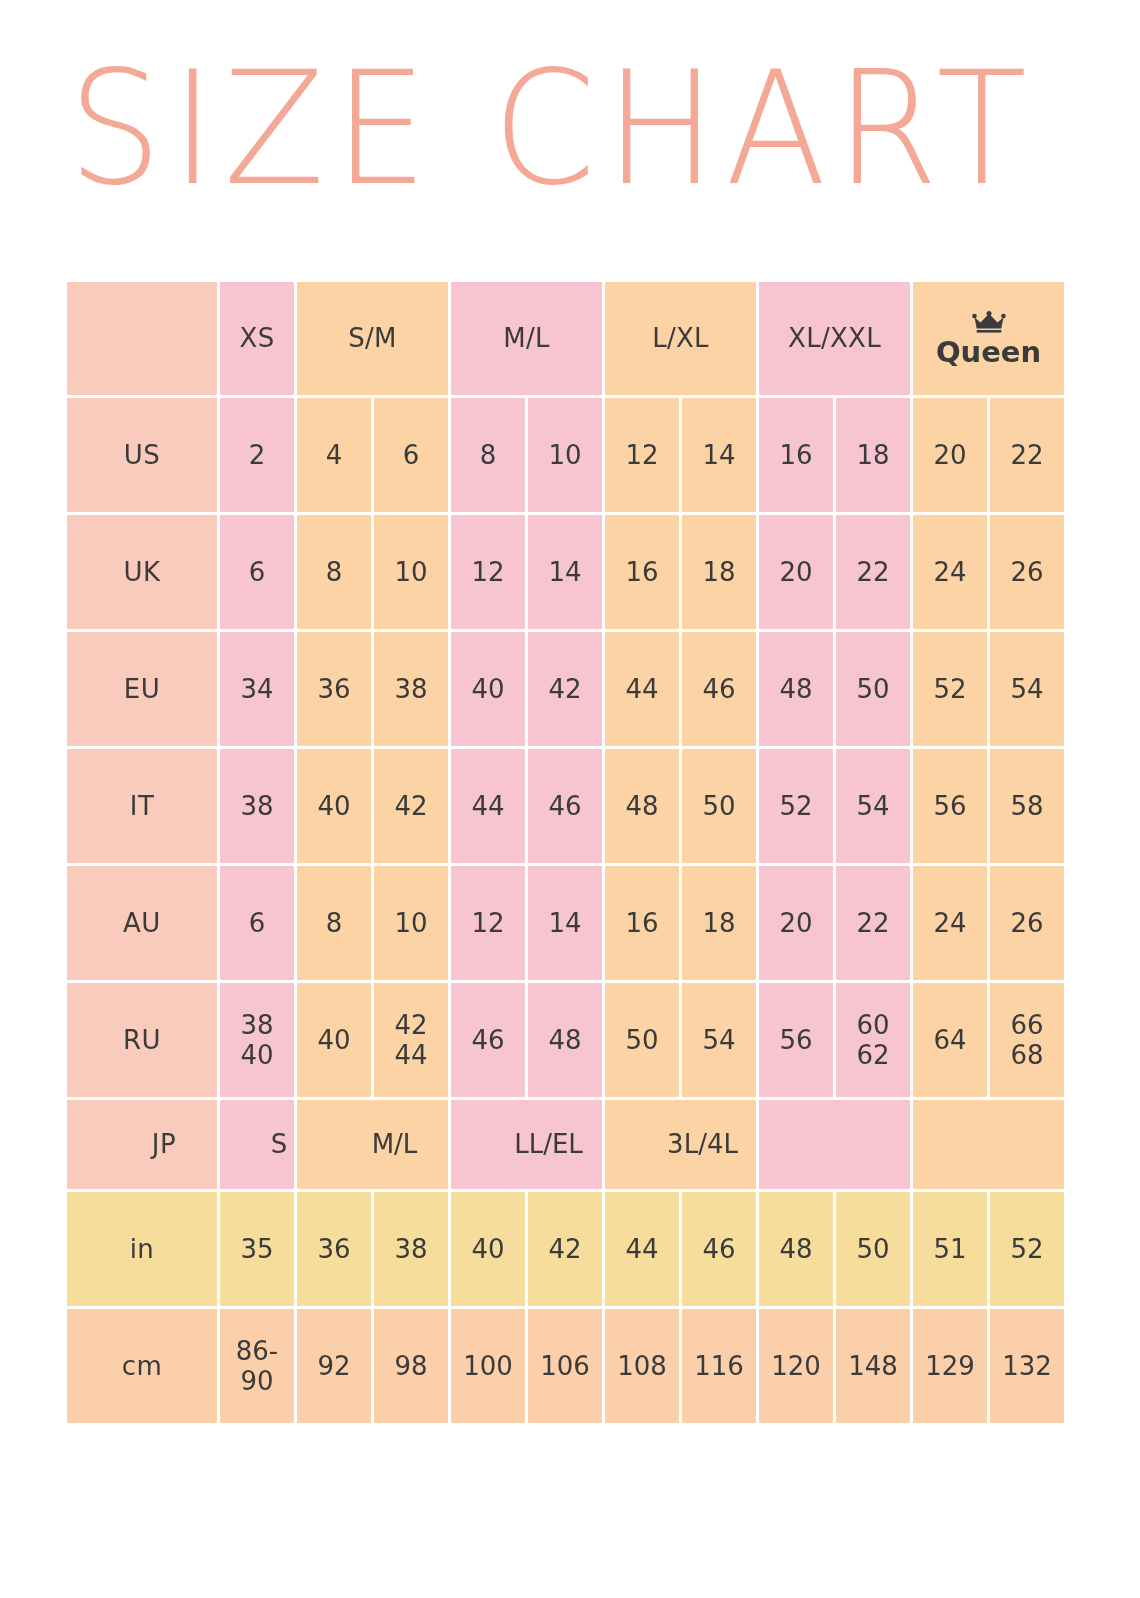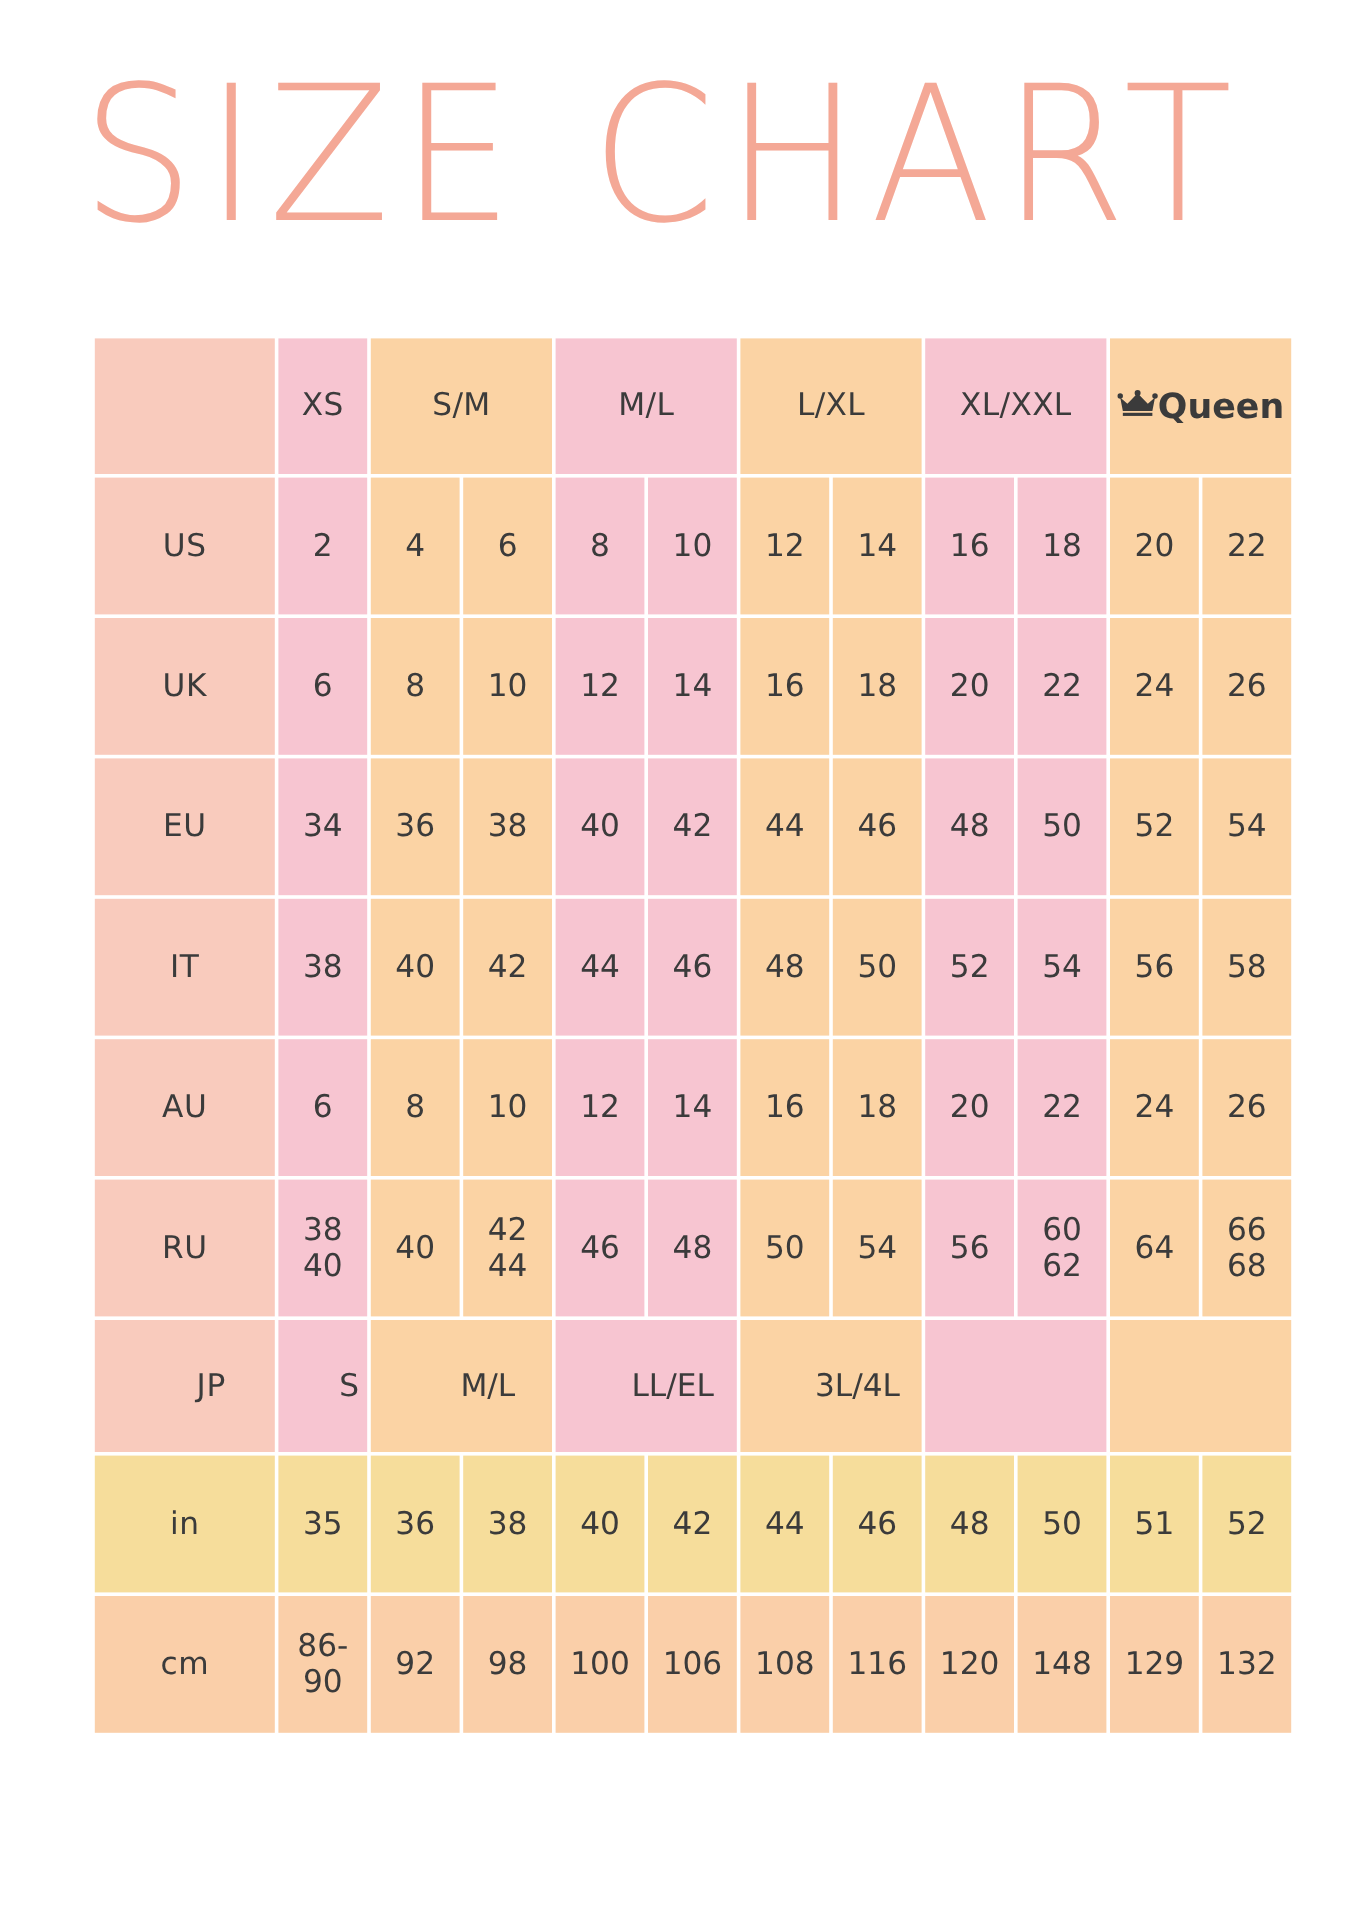--- a/index.html
+++ b/index.html
@@ -38,21 +38,21 @@
     line-height: 1;
     letter-spacing: 9px;
     white-space: nowrap;
     transform: scaleY(1.06);
     transform-origin: left center;
   }
 
   
   .chart-table {
     position: absolute;
-    left: 76px;
+    left: 64px;
     top: 279px;
     width: 978px;
     border-collapse: separate;
     border-spacing: 3px;
     table-layout: fixed;
   }
 
   .chart-table td {
     padding: 0;
     text-align: center;
@@ -64,21 +64,21 @@
     border: 0;
   }
 
   
   col.c-label { width: 150px; }
   col.c-data  { width: 74px; }
 
   
   .row-head td { height: 113px; }
   .row-std  td { height: 114px; }
-  .row-jp   td { height: 110px; padding-left: 44px; }
+  .row-jp   td { height: 89px; padding-left: 44px; }
 
   
   .bg-label  { background: #F9CBBD; }
   .bg-pink   { background: #F7C5D1; }
   .bg-orange { background: #FBD3A4; margin-top: 32px; }
   .bg-yellow { background: #F6DD9B; }
   .bg-peach  { background: #FACFA9; }
 
   
   .lbl {
@@ -93,21 +93,21 @@
     letter-spacing: 0.3px;
   }
   .stack { white-space: pre-line; }
 
   
   .queen-cell {
     position: relative;
   }
   .queen-wrap {
     display: flex;
-    flex-direction: row;
+    flex-direction: column;
     align-items: center;
     justify-content: center;
     line-height: 1;
   }
   .crown-icon {
     display: block;
     width: 34px;
     height: 24px;
     margin-bottom: 3px;
   }

